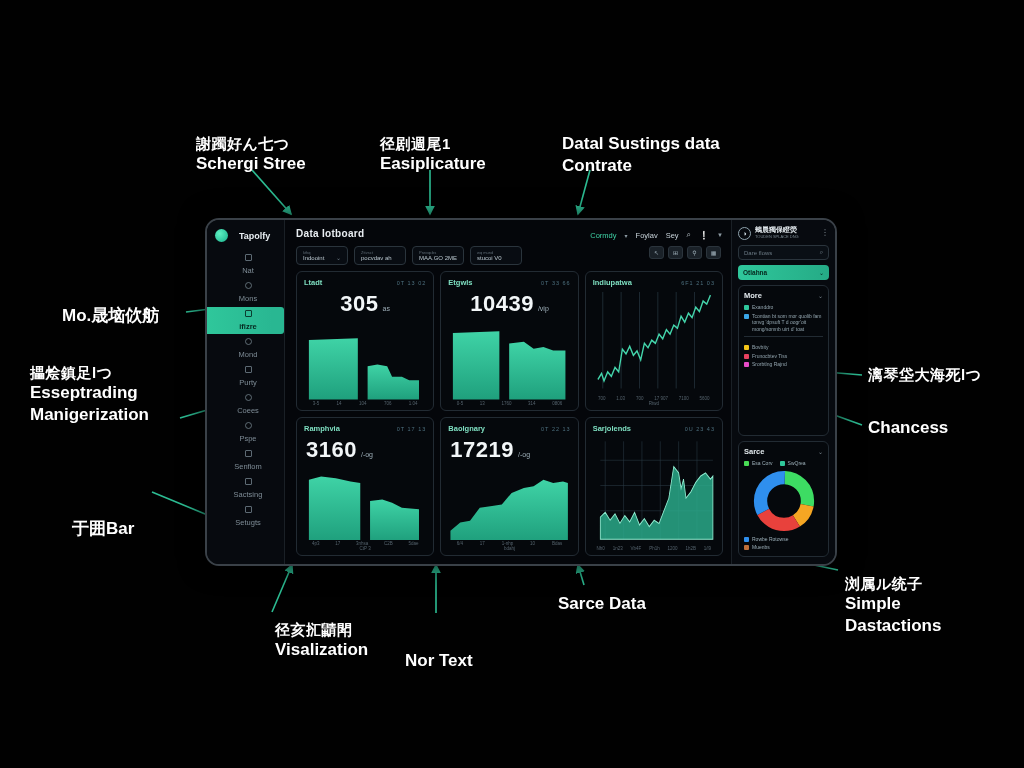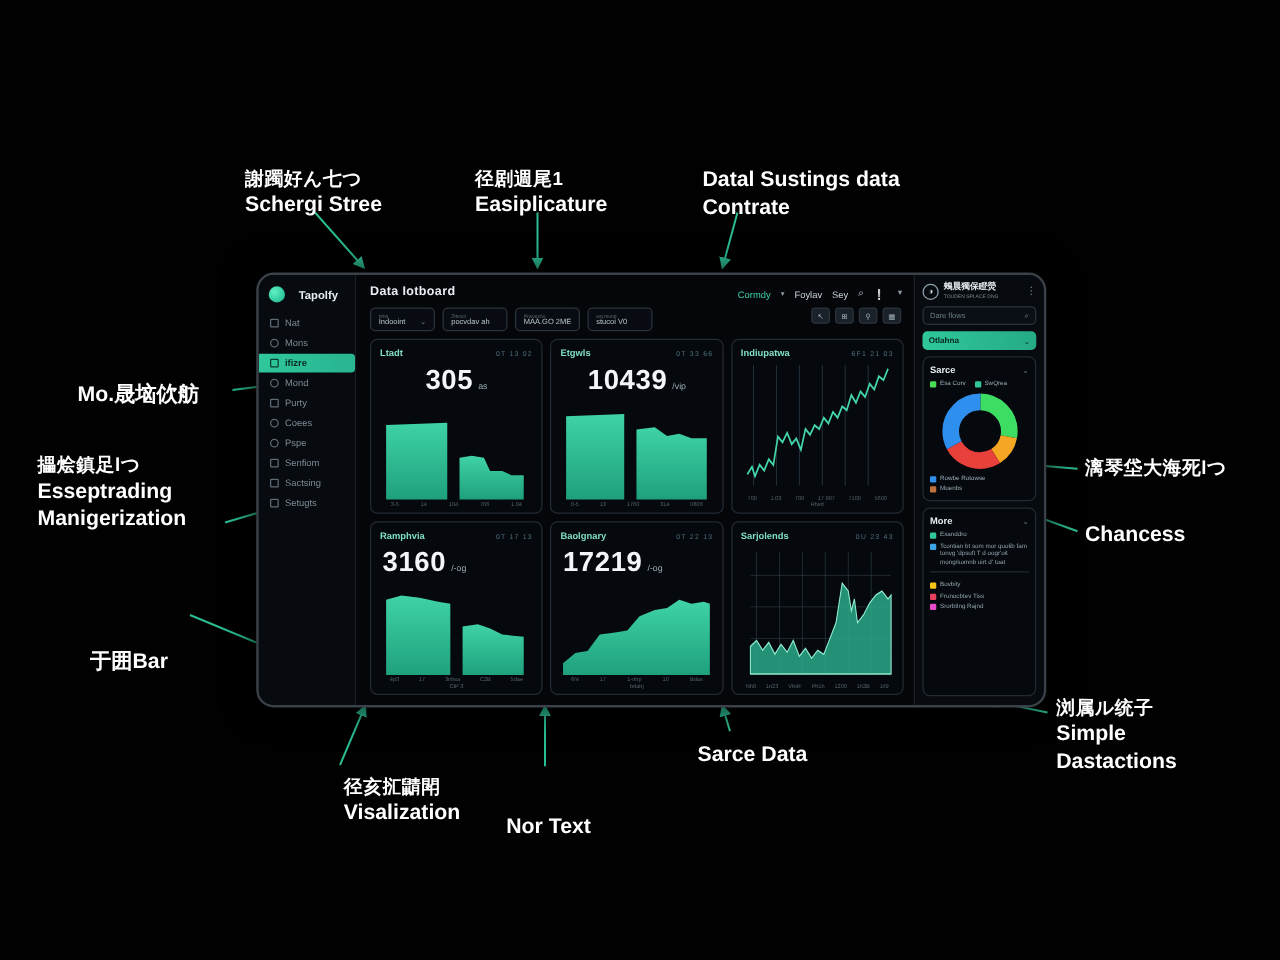--- a/index.html
+++ b/index.html
@@ -50,20 +50,21 @@
     background: radial-gradient(circle at 35% 35%, #5ef0c2, #17b18b);
     flex: 0 0 13px;
   }
   .brand .name { font-size: 9px; color: #e8eef2; font-weight: bold; filter: blur(.3px); }
   .nav { display: flex; flex-direction: column; gap: 1px; }
   .nav-item {
     display: flex; align-items: center; gap: 5px;
     padding: 3px 4px 3px 9px; margin: 0 0 0 0;
     font-size: 7.5px; color: #7e8c96; filter: blur(.35px);
     position: relative;
+    flex-direction: column;
   }
   .nav-item .ico {
     width: 7px; height: 7px; flex: 0 0 7px;
     border: 1px solid #6c7b85; border-radius: 1px; opacity: .85;
   }
   .nav-item .ico.round { border-radius: 50%; }
   .nav-item.active {
     background: linear-gradient(90deg, #2fc79b 0%, #29b792 85%, #29b792 100%);
     color: #06281f; font-weight: bold;
     border-radius: 0 3px 3px 0;
@@ -490,20 +491,52 @@
       <div class="rp-search">
         <span class="ph">Dare flows</span>
         <span class="si">⌕</span>
       </div>
 
       <div class="rp-select">
         <span class="lbl">Otlahna</span>
         <span class="cv">⌄</span>
       </div>
 
+      <div class="rp-card" style="flex:1 1 auto;">
+        <div class="rc-head">
+          <span class="rc-title">More</span>
+          <span class="rc-caret">⌄</span>
+        </div>
+        <div class="more-list">
+          <div class="more-item">
+              <span class="sw" style="background:#2fc79b"></span>
+              <span class="tx">Exanddro</span>
+            </div>
+          <div class="more-item">
+              <span class="sw" style="background:#3aa6e8"></span>
+              <span class="tx">Tcontian bt som mor quolib fam tonvg 'dpsuft T d oogr'oit mong/somnb uirt d' toat</span>
+            </div>
+        </div>
+        <div class="more-sep"></div>
+        <div class="more-list">
+          <div class="more-item">
+              <span class="sw" style="background:#f5c518"></span>
+              <span class="tx">Bovbity</span>
+            </div>
+          <div class="more-item">
+              <span class="sw" style="background:#e8415f"></span>
+              <span class="tx">Frunocbtev Tiss</span>
+            </div>
+          <div class="more-item">
+              <span class="sw" style="background:#e84bc8"></span>
+              <span class="tx">Srorbtlng Rajnd</span>
+            </div>
+        </div>
+      </div>
+
       <div class="rp-card">
         <div class="rc-head">
           <span class="rc-title">Sarce</span>
           <span class="rc-caret">⌄</span>
         </div>
         <div class="legend-row">
           <span class="lg">
               <span class="sw" style="background:#49dc55"></span>
               <span class="tx">Esa Corv</span>
             </span>
@@ -524,52 +557,20 @@
           <span class="lg">
               <span class="sw" style="background:#2f8fee"></span>
               <span class="tx">Rowbe Rotowse</span>
             </span>
           <span class="lg">
               <span class="sw" style="background:#c0703a"></span>
               <span class="tx">Muenbs</span>
             </span>
         </div>
       </div>
-
-      <div class="rp-card" style="flex:1 1 auto;">
-        <div class="rc-head">
-          <span class="rc-title">More</span>
-          <span class="rc-caret">⌄</span>
-        </div>
-        <div class="more-list">
-          <div class="more-item">
-              <span class="sw" style="background:#2fc79b"></span>
-              <span class="tx">Exanddro</span>
-            </div>
-          <div class="more-item">
-              <span class="sw" style="background:#3aa6e8"></span>
-              <span class="tx">Tcontian bt som mor quolib fam tonvg 'dpsuft T d oogr'oit mong/somnb uirt d' toat</span>
-            </div>
-        </div>
-        <div class="more-sep"></div>
-        <div class="more-list">
-          <div class="more-item">
-              <span class="sw" style="background:#f5c518"></span>
-              <span class="tx">Bovbity</span>
-            </div>
-          <div class="more-item">
-              <span class="sw" style="background:#e8415f"></span>
-              <span class="tx">Frunocbtev Tiss</span>
-            </div>
-          <div class="more-item">
-              <span class="sw" style="background:#e84bc8"></span>
-              <span class="tx">Srorbtlng Rajnd</span>
-            </div>
-        </div>
-      </div>
     </div>
 
   </div>
 
   <div class="anno" style="left:196px; top:134px;">
     <div class="l1">謝躅好ん七つ</div>
     <div class="l2">Schergi Stree</div>
   </div>
   <div class="anno" style="left:380px; top:134px;">
     <div class="l1">径剧週尾1</div>
@@ -599,19 +600,19 @@
   <div class="anno" style="left:275px; top:620px;">
     <div class="l1">径亥㧟鼱閗</div>
     <div class="l2">Visalization</div>
   </div>
   <div class="anno" style="left:405px; top:621px;margin-top:29px;">
     <div class="l2">Nor Text</div>
   </div>
   <div class="anno" style="left:558px; top:593px;">
     <div class="l2">Sarce Data</div>
   </div>
-  <div class="anno" style="left:845px; top:557px;">
+  <div class="anno" style="left:845px; top:574px;">
     <div class="l1">浏属ル统子</div>
     <div class="l2">Simple</div>
     <div class="l2">Dastactions</div>
   </div>
 
 </div>
 
 </body></html>

